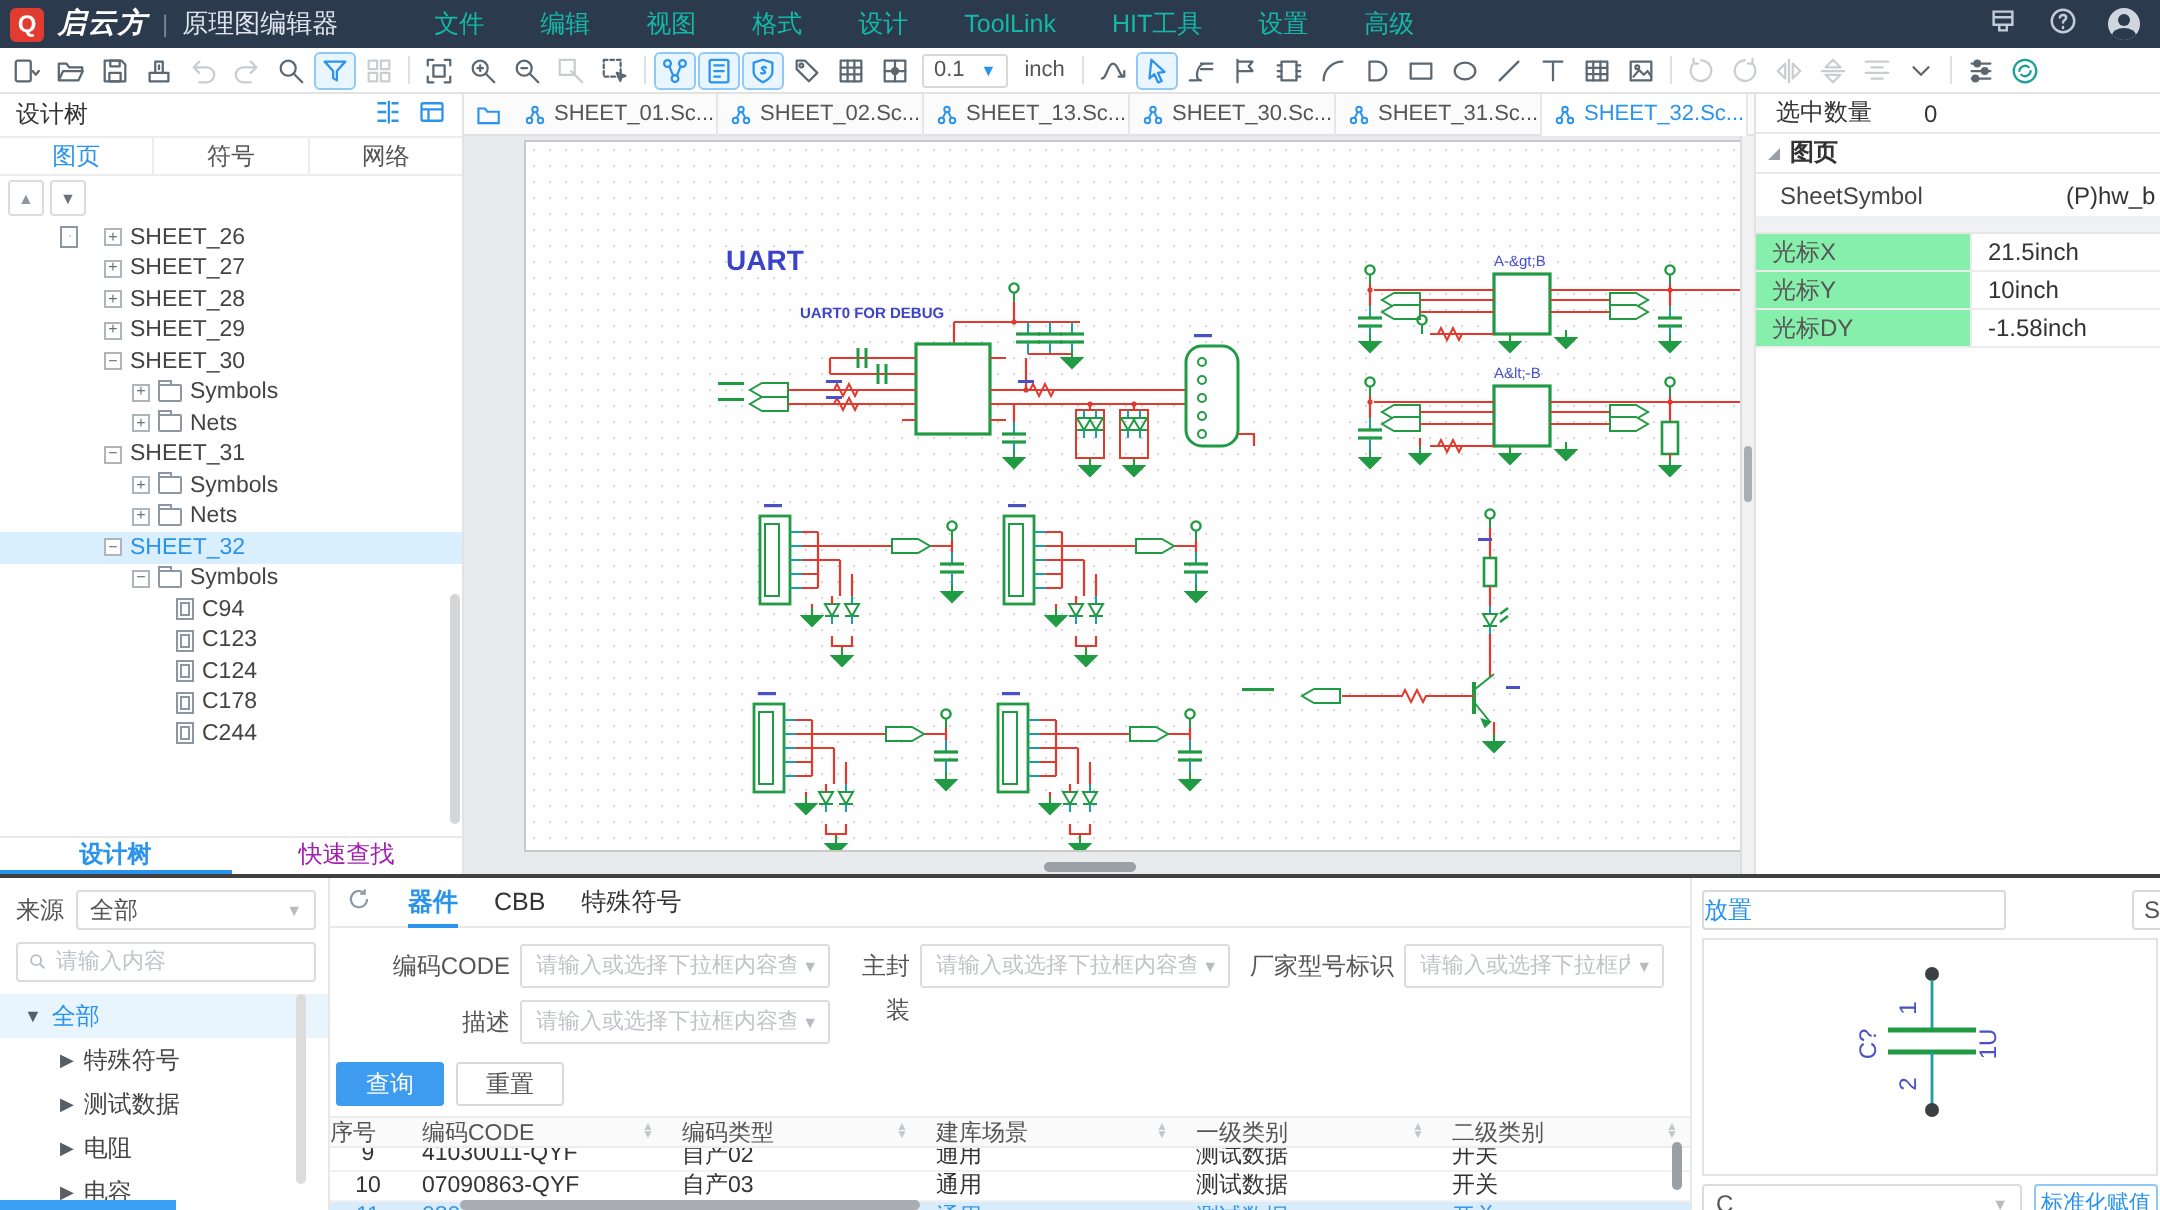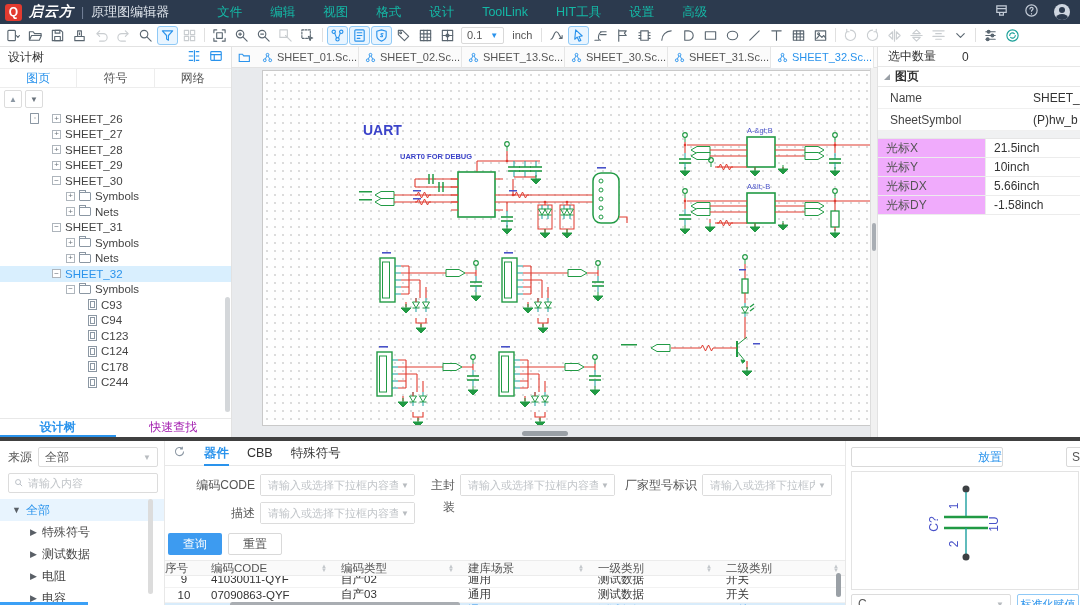--- a/index.html
+++ b/index.html
@@ -77,24 +77,24 @@
 
 #rpanel{position:absolute;top:47px;left:877px;width:203px;height:390px;background:#fff;border-left:1px solid #e2e2e2}
 .rp-r1{height:20px;border-bottom:1px solid #e8e8e8;display:flex;align-items:center;padding-left:10px;gap:26px}
 .rp-sec{height:20px;border-bottom:1px solid #e8e8e8;display:flex;align-items:center;gap:5px;padding-left:6px;font-weight:bold}
 .tri{width:0;height:0;border-left:6px solid transparent;border-bottom:6px solid #9aa0a6}
 .rp-g1 .row{height:22px;display:grid;grid-template-columns:155px 1fr;align-items:center;border-bottom:1px solid #f0f0f0}
 .rp-g1 .row span:first-child{padding-left:12px;color:#444}
 .rp-g1 .row span:last-child{white-space:nowrap;overflow:hidden;color:#333}
 .rp-spc{height:8px;background:#f0f1f2;border-bottom:1px solid #e6e6e6}
 .rp-g2 .row{height:19px;display:grid;grid-template-columns:108px 1fr;border-bottom:1px solid #ececec}
-.rp-g2 .row span:first-child{background:#f0abfc;padding-left:8px;color:#555;line-height:18px;border-right:1px solid #ececec}
+.rp-g2 .row span:first-child{background:#86efac;padding-left:8px;color:#555;line-height:18px;border-right:1px solid #ececec}
 .rp-g2 .row span:last-child{padding-left:8px;line-height:18px;color:#333}
 
-#bpanel{position:absolute;top:437px;left:0;width:1080px;height:168px;border-top:4px solid #404040;background:#fff}
+#bpanel{position:absolute;top:437px;left:0;width:1080px;height:168px;border-top:2px solid #404040;background:#fff}
 .bl{position:absolute;left:0;top:0;width:165px;height:168px;border-right:1px solid #e8e8e8;overflow:hidden}
 .srcrow{display:flex;align-items:center;gap:6px;padding:6px 6px 0 8px}
 .srcsel{flex:1;height:20px;border:1px solid #dcdcdc;border-radius:2px;display:flex;align-items:center;padding:0 6px;color:#555}
 .srcsel .sp{flex:1}.srcsel .car{color:#b8bcc0}
 .blsearch{margin:6px 6px 0 8px;height:20px;border:1px solid #dcdcdc;border-radius:2px;display:flex;align-items:center;padding:0 5px;gap:4px;color:#b9bec4}
 .blsearch input{border:none;outline:none;flex:1;min-width:10px;font-size:11px;font-family:inherit}
 .blsearch input::placeholder{color:#c0c4c8}
 .cat{margin-top:6px}
 .catrow{height:22px;display:flex;align-items:center;font-size:12px;color:#444}
 .catrow.sel{background:#e8f4fe;color:#2a93ec}
@@ -127,21 +127,21 @@
 .lrows{height:33px;overflow:hidden}
 .lrow{display:flex;height:15.5px;align-items:center;font-size:11.5px;color:#333;border-bottom:1px solid #f2f2f2}
 .lrow:first-child{margin-top:-4px}
 .lrow.sel{background:#d8ecfb;color:#3a97e8}
 .lrow .hc{padding-left:8px;overflow:hidden;white-space:nowrap}
 .c0{width:38px;flex:none;text-align:center;padding-left:0!important}
 .c1{width:130px;flex:none}.c2{width:127px;flex:none}.c3{width:130px;flex:none}.c4{width:128px;flex:none}.c5{width:127px;flex:none}
 .bm-hscr{position:absolute;left:65px;bottom:2px;width:230px;height:5px;background:#a9adb2;border-radius:3px}
 .bm-vscr{position:absolute;right:4px;top:132px;width:5px;height:24px;background:#9aa0a6;border-radius:3px}
 .br{position:absolute;left:845px;top:0;width:235px;height:168px;border-left:1px solid #e8e8e8;overflow:hidden}
-.placebtn{position:absolute;left:5px;top:6px;width:152px;height:20px;border:1px solid #d9d9d9;border-radius:2px;background:#fff;color:#2a93ec;text-align:right;line-height:18px}
+.placebtn{position:absolute;left:5px;top:6px;width:152px;height:20px;border:1px solid #d9d9d9;border-radius:2px;background:#fff;color:#2a93ec;text-align:left;line-height:18px}
 .sbtn{position:absolute;left:220px;top:6px;width:20px;height:20px;border:1px solid #d9d9d9;border-radius:2px;background:#fff;color:#555;text-align:center;line-height:18px}
 .preview{position:absolute;left:5px;top:30px;width:228px;height:119px;border:1px solid #e3e3e3;background:#fff}
 .cselect{position:absolute;left:5px;top:153px;width:160px;height:20px;border:1px solid #dcdcdc;border-radius:2px;display:flex;align-items:center;padding:0 6px;color:#555}
 .cselect .sp{flex:1}
 .assignbtn{position:absolute;left:171px;top:153px;width:62px;height:20px;border:1px solid #8fc9f6;border-radius:2px;background:#fff;color:#2a93ec;font-size:11px;text-align:center;line-height:18px}
 
 .rw{stroke:#e03a2f;stroke-width:1.1;fill:none}
 .gw{stroke:#219a44;stroke-width:1.3;fill:none}
 .icr{fill:#fff;stroke:#219a44;stroke-width:1.6}
 .rb{fill:none;stroke:#e03a2f;stroke-width:1}
@@ -516,25 +516,20 @@
         <span class="i1"></span>
         <span class="exp">−</span>
         <span class="nico sheet"></span>
         <span class="nlab">SHEET_32</span>
       </div>
     <div class="trow">
         <span class="i2"></span>
         <span class="exp">−</span>
         <span class="nico folder"></span>
         <span class="nlab">Symbols</span>
-      </div>
-    <div class="trow">
-        <span class="i3"></span>
-        <span class="nico comp"></span>
-        <span class="nlab">C93</span>
       </div>
     <div class="trow">
         <span class="i3"></span>
         <span class="nico comp"></span>
         <span class="nlab">C94</span>
       </div>
     <div class="trow">
         <span class="i3"></span>
         <span class="nico comp"></span>
         <span class="nlab">C123</span>
@@ -833,41 +828,33 @@
   <div class="rp-r1">
     <span>选中数量</span>
     <span>0</span>
   </div>
   <div class="rp-sec">
     <span class="tri"></span>
     <span>图页</span>
   </div>
   <div class="rp-g1">
     <div class="row">
-        <span>Name</span>
-        <span>SHEET_</span>
-      </div>
-    <div class="row">
         <span>SheetSymbol</span>
         <span>(P)hw_b</span>
       </div>
   </div>
   <div class="rp-spc"></div>
   <div class="rp-g2">
     <div class="row">
         <span>光标X</span>
         <span>21.5inch</span>
       </div>
     <div class="row">
         <span>光标Y</span>
         <span>10inch</span>
-      </div>
-    <div class="row">
-        <span>光标DX</span>
-        <span>5.66inch</span>
       </div>
     <div class="row">
         <span>光标DY</span>
         <span>-1.58inch</span>
       </div>
   </div>
 </div>
 
 <div id="bpanel">
 

